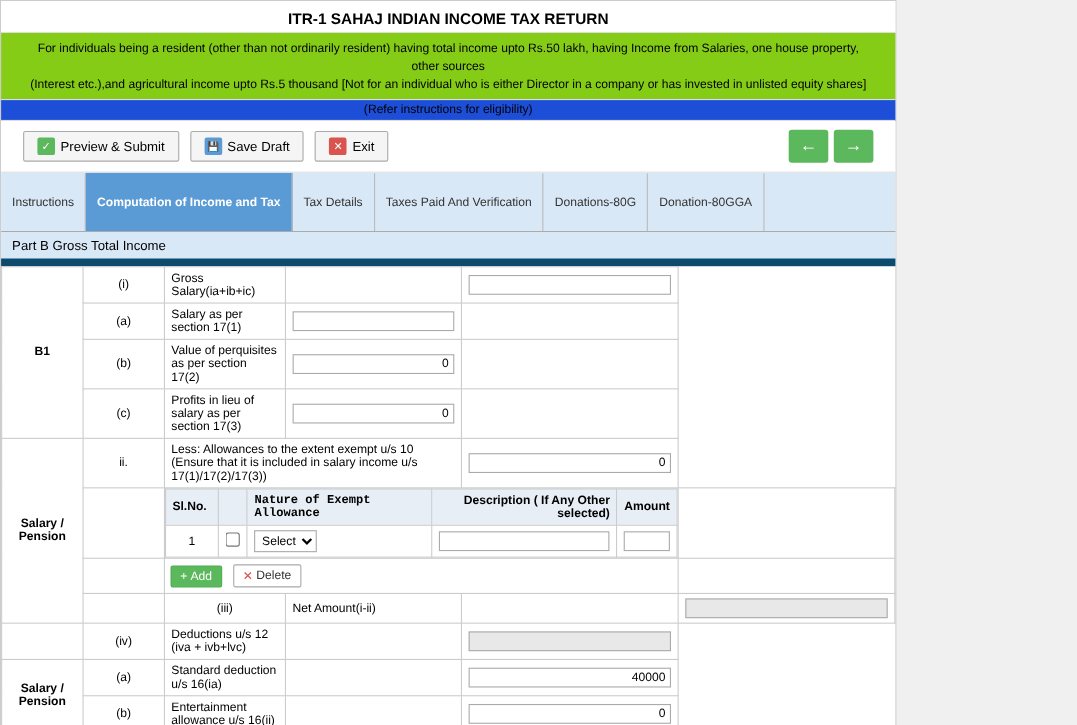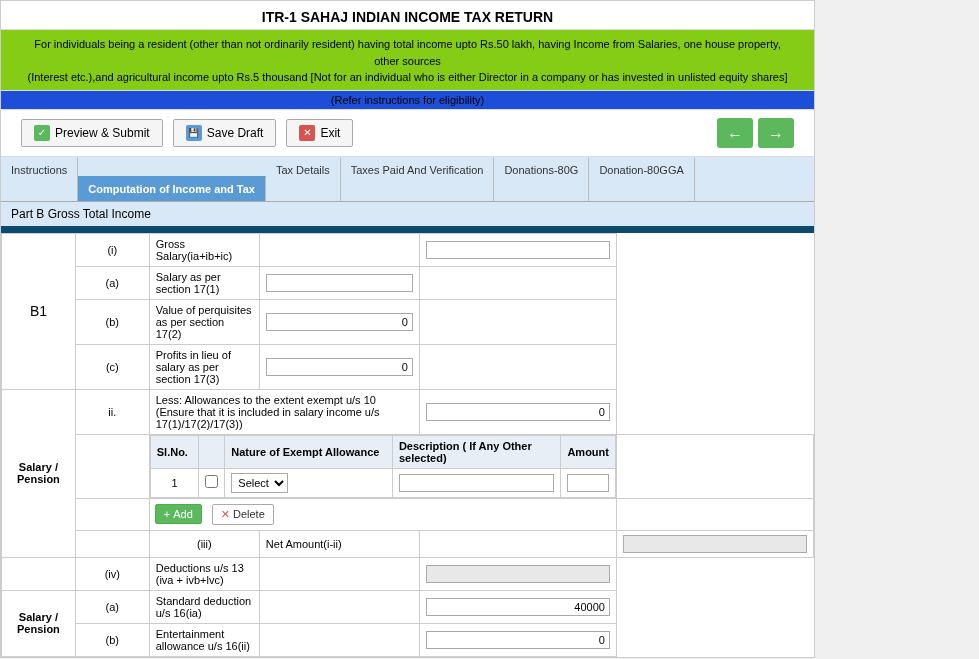--- a/index.html
+++ b/index.html
@@ -109,34 +109,33 @@
 
     .tabs-bar {
       display: flex;
       background: #d9e8f7;
       border-bottom: 1px solid #aaa;
       flex-wrap: nowrap;
       overflow: hidden;
     }
 
     .tab-item {
-      padding: 6px 10px;
+      padding: 20px 10px;
       font-size: 11px;
       cursor: pointer;
       border-right: 1px solid #bbb;
       white-space: nowrap;
       border-top: 1px solid transparent;
       color: #333;
     }
 
     .tab-item.active {
       background: #5b9bd5;
       color: #fff;
       font-weight: bold;
-      margin-top: 19px;
     }
 
     .section-header {
       background: #d9e8f7;
       padding: 5px 10px;
       font-size: 12px;
       font-weight: normal;
       border-bottom: 7px solid #0c4a6e;
     }
 
@@ -147,22 +146,22 @@
 
     .form-table td {
       border: 1px solid #ccc;
       padding: 4px 6px;
       vertical-align: middle;
     }
 
     .form-table .label-col {
       width: 60px;
       text-align: center;
-      font-weight: normal;
-      font-size: 14px;
+      font-weight: bold;
+      font-size: 11px;
     }
 
     .form-table .index-col {
       width: 45px;
       text-align: center;
       font-size: 11px;
     }
 
     .form-table .desc-col {
       font-size: 11px;
@@ -349,22 +348,22 @@
     </tr>
 
     <tr>
       <td></td>
       <td colspan="3" style="padding:0;">
         <table class="allowance-table">
           <thead>
             <tr>
               <th style="width:50px;">Sl.No.</th>
               <th style="width:25px;"></th>
-              <th style="width:200px;">Nature of Exempt Allowance</th>
-              <th style="width:200px;">Description ( If Any Other selected)</th>
+              <th style="width:200px;font-family:Liberation Mono, monospace;">Nature of Exempt Allowance</th>
+              <th style="width:200px;text-align:right;">Description ( If Any Other selected)</th>
               <th>Amount</th>
             </tr>
           </thead>
           <tbody>
             <tr>
               <td style="text-align:center;">1</td>
               <td class="checkbox-cell">
                 <input type="checkbox" style="">
               </td>
               <td>
@@ -407,21 +406,21 @@
       <td class="desc-col">Net Amount(i-ii)</td>
       <td class="input-col2"></td>
       <td class="input-col">
         <input class="text-input text-input-readonly" type="text" readonly="" style="">
       </td>
     </tr>
 
     <tr>
       <td class="label-col"></td>
       <td class="index-col">(iv)</td>
-      <td class="desc-col">Deductions u/s 13 (iva + ivb+lvc)</td>
+      <td class="desc-col">Deductions u/s 12 (iva + ivb+lvc)</td>
       <td class="input-col2"></td>
       <td class="input-col">
         <input class="text-input text-input-readonly" type="text" readonly="" style="">
       </td>
     </tr>
 
     <tr>
       <td class="label-col" rowspan="2" style="font-size:11px; text-align:center; font-weight:bold;">Salary /<br>Pension</td>
       <td class="index-col">(a)</td>
       <td class="desc-col">Standard deduction u/s 16(ia)</td>

